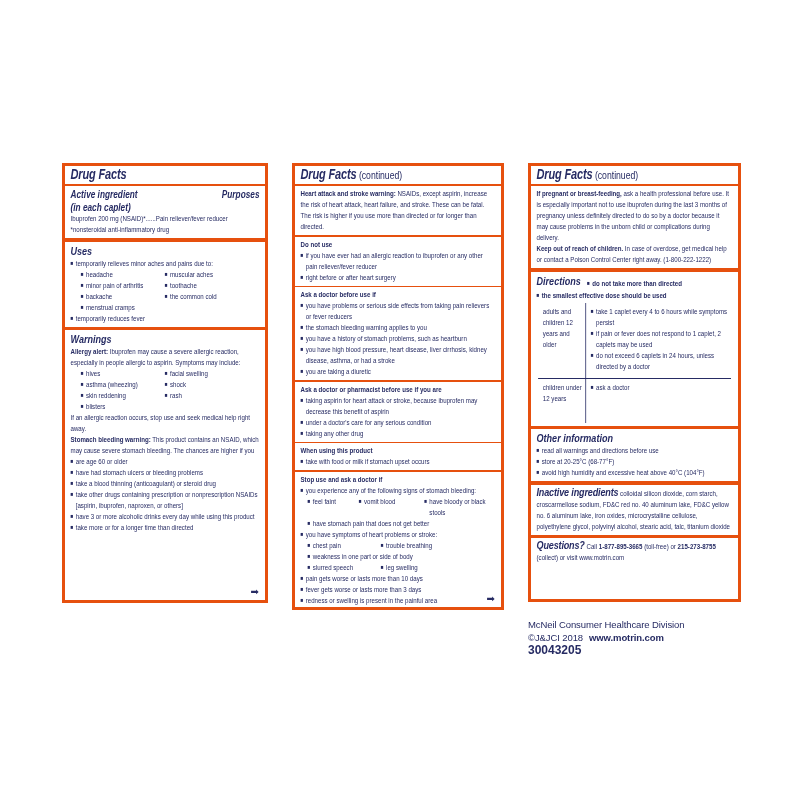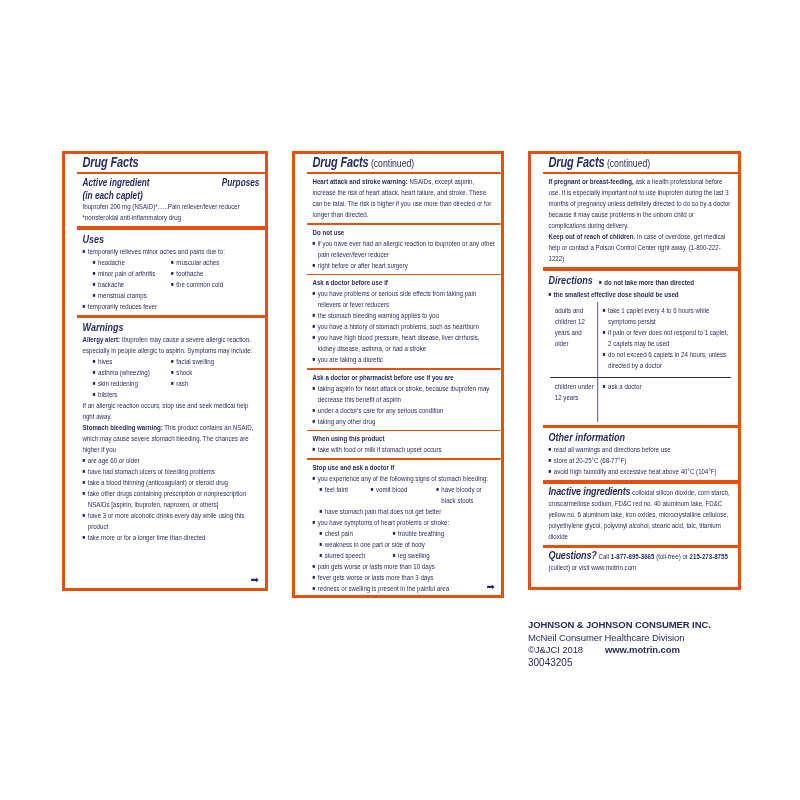--- a/index.html
+++ b/index.html
@@ -6,23 +6,23 @@
     --accent:#e6500e;
     --ink:#262b63;
   }
   html,body{margin:0;padding:0;}
   body{
     width:800px;height:800px;position:relative;background:#ffffff;
     font-family:"Liberation Sans","DejaVu Sans",sans-serif;
     color:var(--ink);
   }
   .panel{
-    position:absolute;top:151px;background:#fff;
+    position:absolute;top:163px;background:#fff;
     border:3px solid var(--accent);
-    box-sizing:border-box;overflow:hidden;padding-left:12px;
+    box-sizing:border-box;overflow:hidden;
   }
   .p1{left:62px;width:206px;height:440px;}
   .p2{left:292px;width:212px;height:447px;}
   .p3{left:528px;width:213px;height:439px;}
   
   .shrink{
     width:127%;transform:scaleX(0.7874);transform-origin:0 0;
     padding:0 7px;box-sizing:border-box;
     font-size:7.8px;line-height:11px;letter-spacing:0;
   }
@@ -65,22 +65,22 @@
   .dir-row2{min-height:44px;}
   
   .inline-title{font-style:italic;font-weight:bold;font-size:11.5px;letter-spacing:-0.2px;}
   .q-phone{font-weight:bold;}
   
   .footer{
     position:absolute;left:528px;top:619px;width:240px;
     font-size:9.5px;line-height:12.5px;letter-spacing:-0.1px;
   }
   .footer .bold{font-weight:bold;}
-  .footer .code{font-size:10px;font-weight:normal;letter-spacing:0;}
-  .copy-row{display:flex;gap:22px;align-items:baseline;}
+  .footer .code{font-size:12px;font-weight:bold;letter-spacing:0;}
+  .copy-row{display:flex;gap:6px;align-items:baseline;}
 </style>
 </head>
 <body>
 
 <div class="panel p1">
   <div class="shrink">
     <div class="df-title-row">
       <span class="df-title">Drug Facts</span>
     </div>
     <div class="hairline"></div>
@@ -367,20 +367,19 @@
 
     <div class="sep"></div>
 
     <div class="sec">
       <p class="para"><span class="inline-title">Questions?</span> <span>Call</span> <span class="q-phone">1-877-895-3665</span> <span>(toll-free) or</span> <span class="q-phone">215-273-8755</span> <span>(collect) or visit www.motrin.com</span></p>
     </div>
   </div>
 </div>
 
 <div class="footer">
-  <div class="bold">JOHNSON &amp; JOHNSON CONSUMER INC.</div>
   <div>McNeil Consumer Healthcare Division</div>
   <div class="copy-row">
     <span>©J&amp;JCI 2018</span>
     <span class="bold">www.motrin.com</span>
   </div>
   <div class="code">30043205</div>
 </div>
 
 </body></html>

